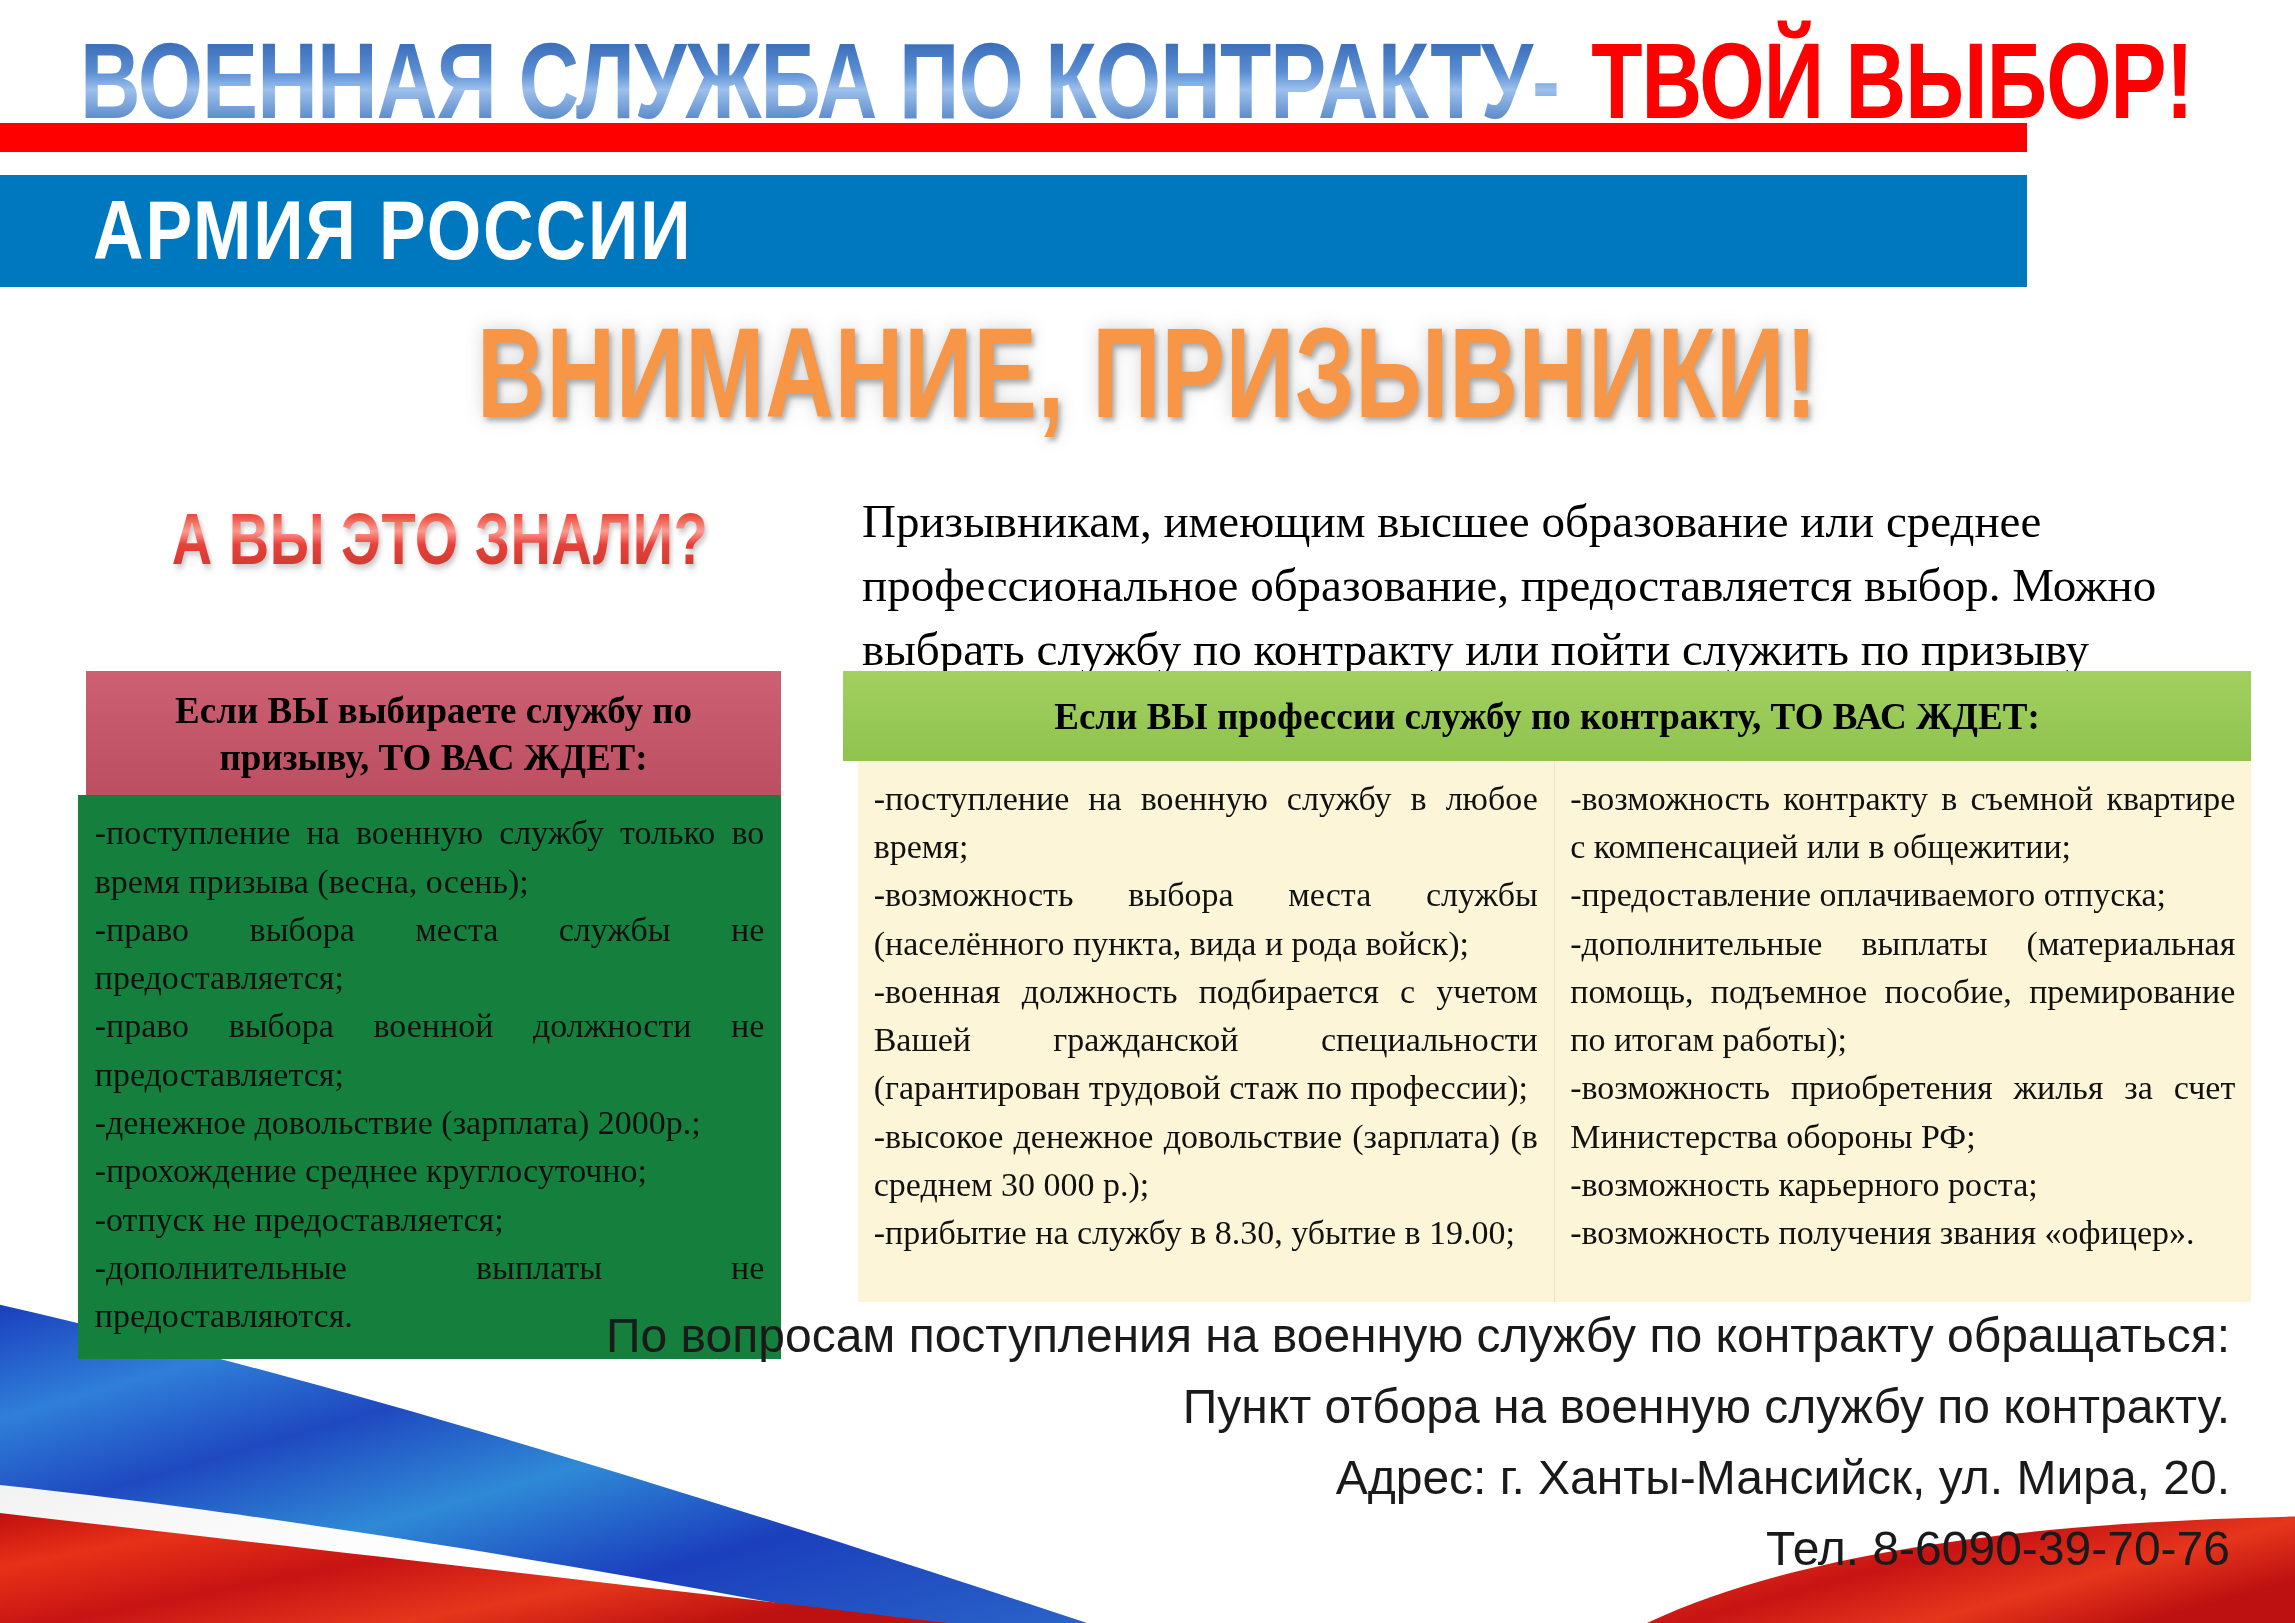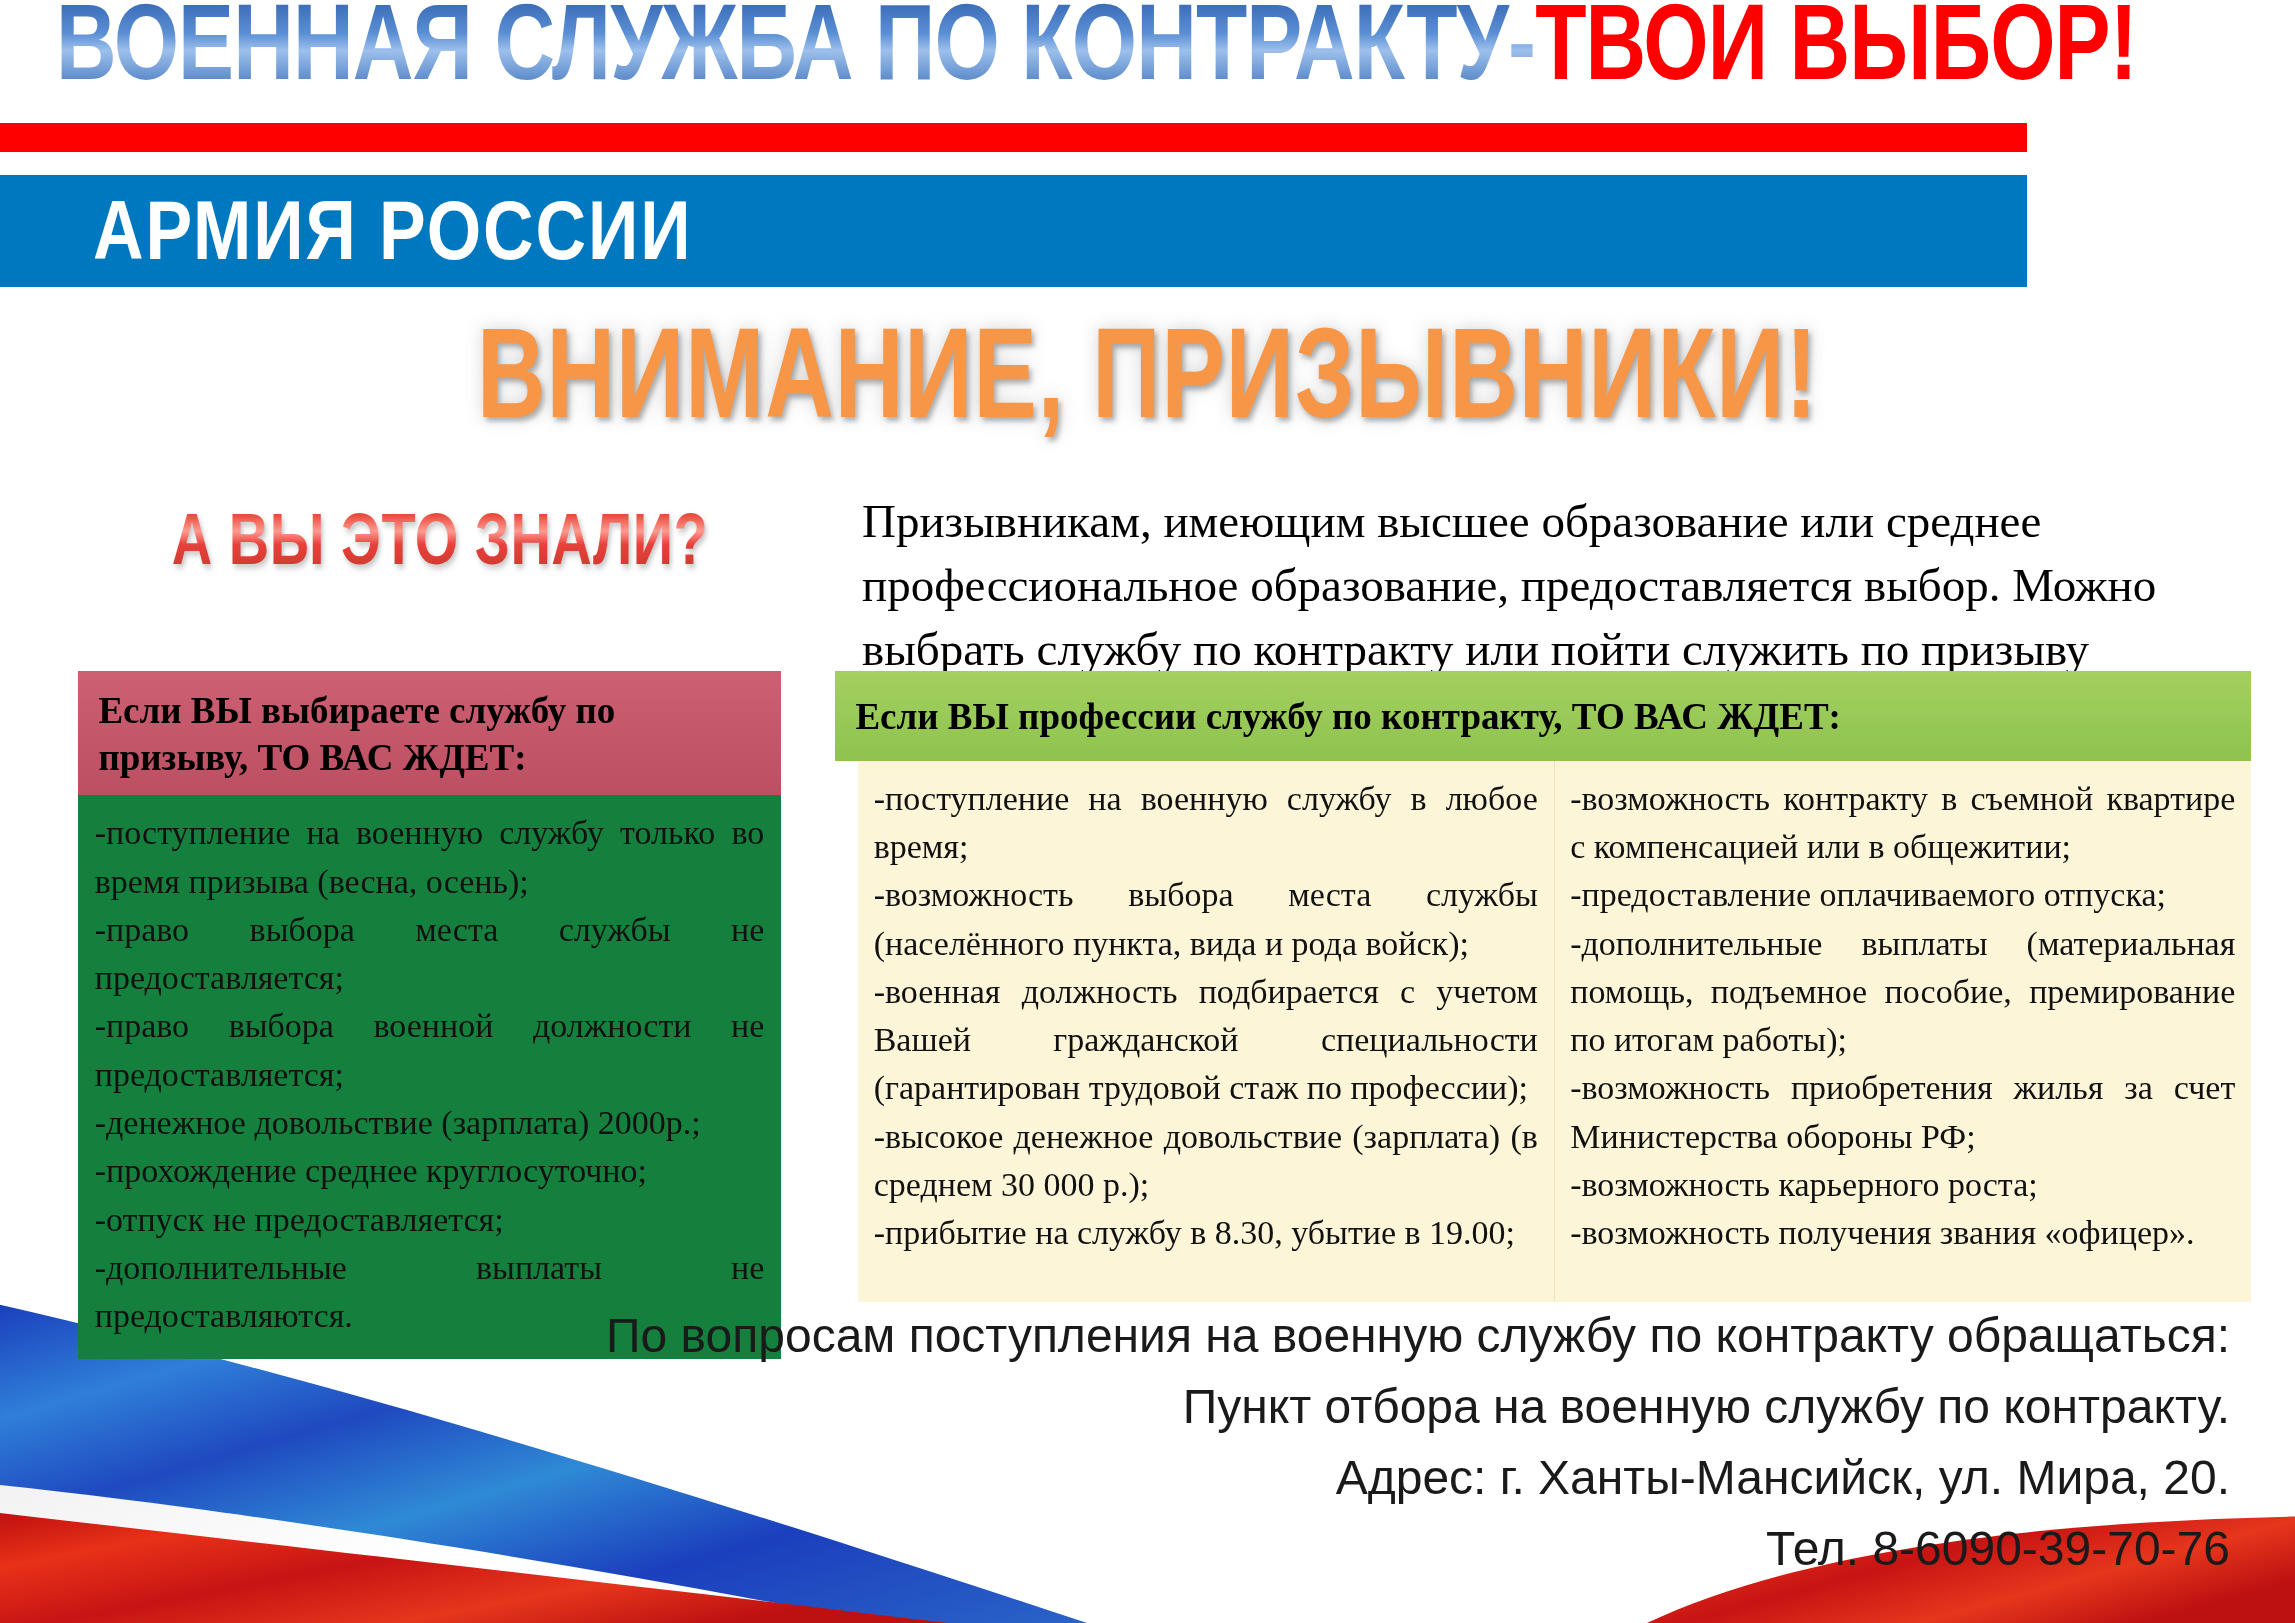--- a/index.html
+++ b/index.html
@@ -1,22 +1,22 @@
 <!DOCTYPE html>
 <html style="font-size:7.4px"><head>
 <meta charset="utf-8">
 <style>
   html,body{margin:0;padding:0;background:#fff;}
   body{width:2295px;height:1623px;position:relative;overflow:hidden;
        font-family:"Liberation Serif",serif;}
 
   
   #top-headline{position:absolute;left:0;top:0;width:2110px;height:123px;
-      display:flex;align-items:flex-start;justify-content:flex-start;padding-left:56px;
-      box-sizing:border-box;z-index:6;}
+      display:flex;align-items:flex-end;justify-content:flex-start;padding-left:80px;
+      box-sizing:border-box;z-index:6;gap:32px;}
   .hl-word{font-family:"Liberation Sans",sans-serif;font-weight:bold;font-size:84px;
       letter-spacing:-0.9px;line-height:1;transform:scaleY(1.28);display:inline-block;
       white-space:pre;}
   .hl-blue{background:linear-gradient(180deg,#2a5caa 0%,#5b8fd4 42%,#9dc0ec 58%,#3a6fb8 100%);
       -webkit-background-clip:text;background-clip:text;color:transparent;
       text-shadow:0 0 0 rgba(0,0,0,0);}
   .hl-red{color:#FF0000;}
 
   
   #red-bar{position:absolute;left:0;top:123px;width:2295px;height:29px;background:#FF0000;z-index:2;}
@@ -43,22 +43,22 @@
       letter-spacing:0.5px;transform:scaleY(1.28);
       background:linear-gradient(180deg,#c0392b 0%,#e8493a 20%,#ff9a90 40%,#e8403a 56%,#c0392b 100%);
       -webkit-background-clip:text;background-clip:text;color:transparent;
       filter:drop-shadow(2.8px 3.2px 2.3px rgba(140,140,140,.5));}
 
   
   #intro-paragraph{position:absolute;left:854px;top:490px;width:1393px;z-index:5;
       font-size:47px;line-height:1.36;color:#000;text-align:left;margin-left:8px;}
 
   
-  .panel-head{font-weight:bold;text-align:left;color:#000;
-      font-size:37px;line-height:1.28;box-sizing:border-box;}
+  .panel-head{font-weight:bold;text-align:center;color:#000;
+      font-size:37px;line-height:1.28;box-sizing:border-box;margin-left:8px;}
 
   #conscript-panel{position:absolute;left:78px;top:671px;width:703px;z-index:5;}
   #conscript-head{background:linear-gradient(180deg,#cd6072 0%,#c4566a 55%,#bd4f63 100%);
       padding:15.7px 20.4px 14px 20.4px;}
   #conscript-body{background:#15803d;padding:14px 16.7px 18.5px 16.7px;
       font-size:34px;line-height:1.42;text-align:justify;color:#111;min-height:541px;
       box-sizing:border-box;}
 
   #contract-panel{position:absolute;left:835px;top:671px;width:1416px;z-index:5;}
   #contract-head{background:linear-gradient(180deg,#a3d05f 0%,#97c856 60%,#8fc34d 100%);

